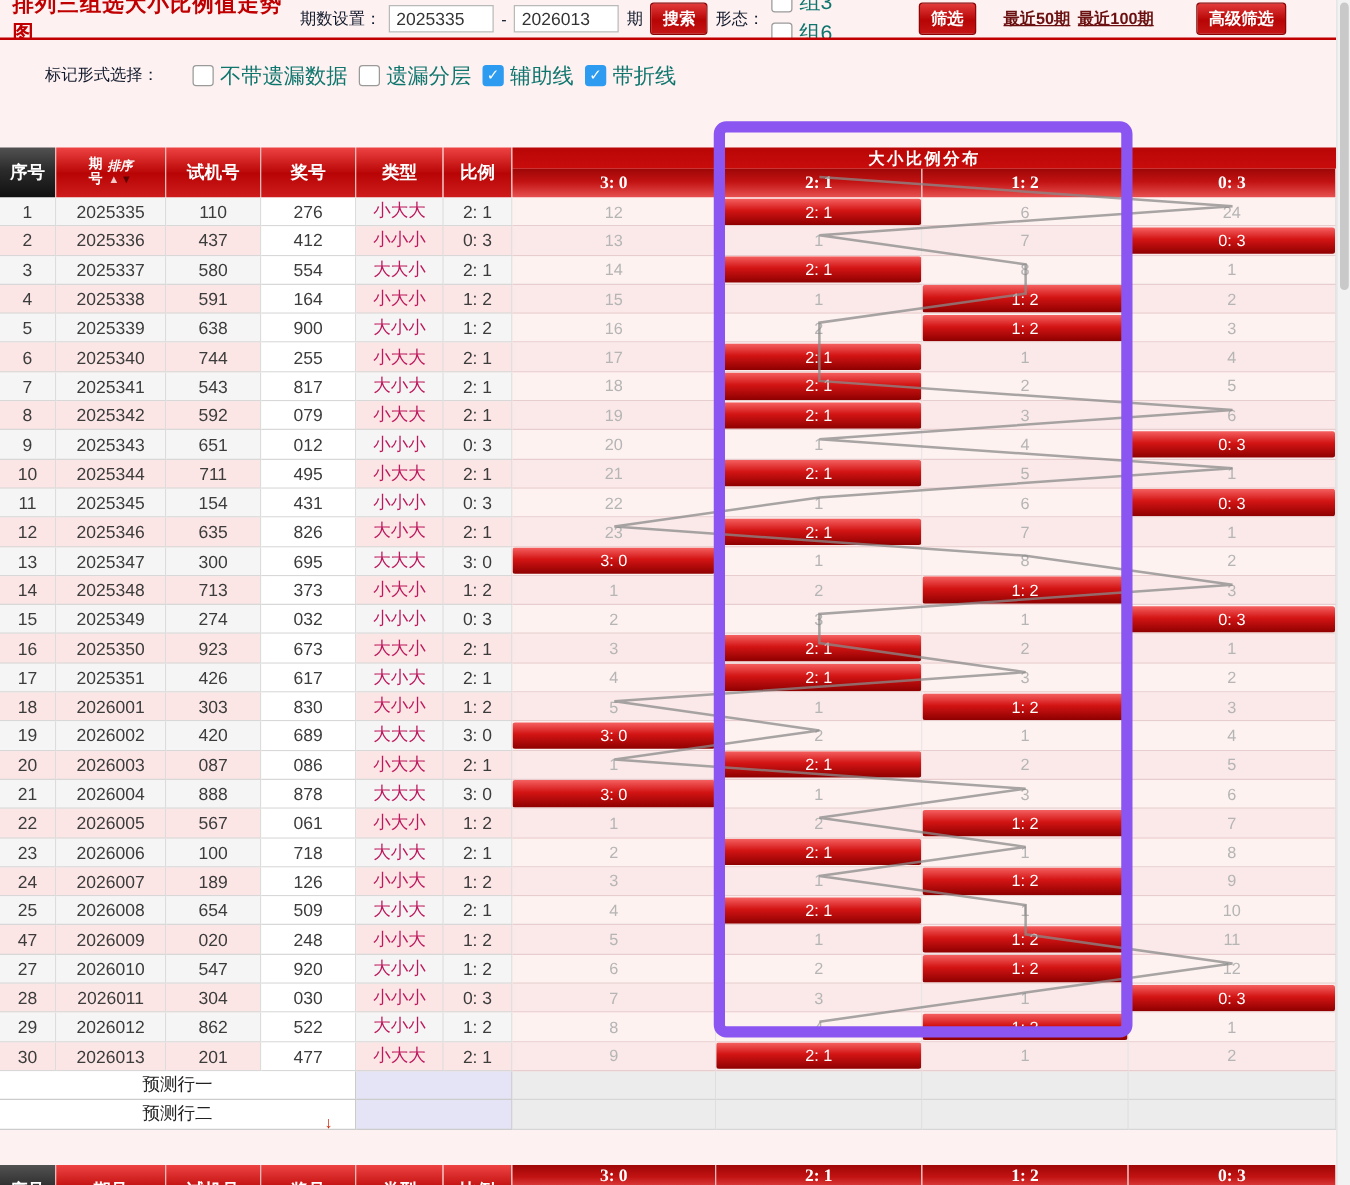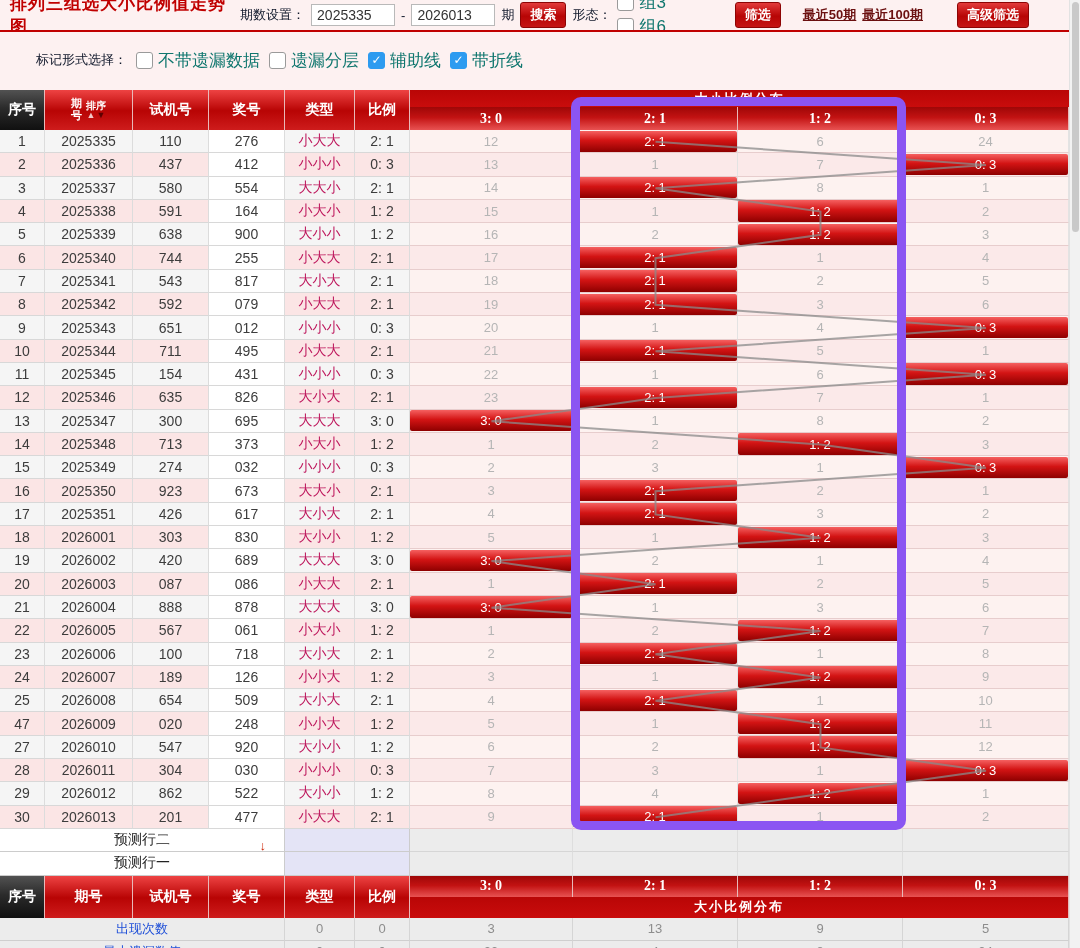--- a/index.html
+++ b/index.html
@@ -26,25 +26,25 @@
   
   .cb { display:inline-flex; align-items:center; gap:5px; cursor:pointer; }
   .cb .box { width:17px; height:17px; border-radius:3px; border:1px solid #9a9a9a;
     background:#fff; display:inline-flex; align-items:center; justify-content:center;
     font-size:12px; color:#fff; font-weight:bold; }
   .cb.checked .box { background:#2d9bf0; border-color:#2d9bf0; }
   .cb .cb-label { font-size:17px; color:#0f766e; }
 
   
   .markbar { position:absolute; top:32px; left:0; width:1069px; height:56px;
-    display:flex; align-items:center; gap:9px; padding-left:36px; background:#fdf1f1; }
+    display:flex; align-items:center; gap:27px; padding-left:36px; background:#fdf1f1; }
 
   
   .table-wrap { position:absolute; top:90px; left:0; width:1069px; }
-  .flexrow { display:flex; }
+  .flexrow { display:flex;margin-top:28px; }
   
   .c-seq{width:45px}.c-period{width:88px}.c-test{width:76px}.c-prize{width:76px}
   .c-type{width:70px}.c-ratio{width:55px}
   .c-r0{width:163px}.c-r1{width:165px}.c-r2{width:165px}.c-r3{width:166px}
   .c-chart{width:659px}
 
   .hd-dark { background:linear-gradient(180deg,#525252 0%,#2b2b2b 45%,#101010 100%); }
   .hd-red  { background:linear-gradient(180deg,#ee4343 0%,#b80404 52%,#ce1c1c 100%); }
   .hd-ratio{ background:linear-gradient(180deg,#9e0707 0%,#c21212 45%,#e85252 100%); }
   .hd-band { background:linear-gradient(180deg,#b90606,#c90c0c); }
@@ -53,21 +53,21 @@
     border-right:1px solid #e9b9b9; position:relative; }
   .thead { height:40px; }
   .thead .left-span { height:40px; }
   .right-stack { display:flex; flex-direction:column; }
   .band-row { height:17px; font-size:13px; letter-spacing:2px; border-right:none; }
   .ratio-row { display:flex; height:23px; }
 
   .sort-wrap { display:flex; align-items:center; gap:4px; }
   .pd-stack { display:flex; flex-direction:column; line-height:1.05; font-size:11px; }
   .sort-col { display:flex; flex-direction:column; align-items:center; line-height:1; }
-  .sort-col .sort-txt { font-size:10px; }
+  .sort-col .sort-txt { font-size:10px;font-style:italic; }
   .sort-arrows { display:flex; gap:1px; font-size:9px; }
   .arrow-up { color:#f3c9c9; cursor:pointer; }
   .arrow-down { color:#5e0000; cursor:pointer; }
 
   .trow { display:flex; height:23.3px; position:relative; }
   .td { display:flex; align-items:center; justify-content:center; font-size:14px;
     color:#3c3c3c; border-right:1px solid #dcdcdc; border-bottom:1px solid #d8d8d8;
     overflow:hidden; }
   .trow.odd  .td.left { background:#f5f5f5; }
   .trow.even .td.left { background:#fbe5e5; }
@@ -618,32 +618,32 @@
         <div class="td chart c-r0">9</div>
         <div class="td chart c-r1">
           <div class="hitbar">2: 1</div>
         </div>
         <div class="td chart c-r2">1</div>
         <div class="td chart c-r3">2</div>
       </div>
     </div>
 
   <div class="pred-row">
-    <div class="pred-label">
-      <span>预测行二</span>
-      <span class="pred-arrow">↓</span>
-    </div>
+    <div class="pred-label">预测行一</div>
     <div class="pred-input"></div>
     <div class="pred-chart c-r0"></div>
     <div class="pred-chart c-r1"></div>
     <div class="pred-chart c-r2"></div>
     <div class="pred-chart c-r3"></div>
   </div>
   <div class="pred-row">
-    <div class="pred-label">预测行一</div>
+    <div class="pred-label">
+      <span>预测行二</span>
+      <span class="pred-arrow">↓</span>
+    </div>
     <div class="pred-input"></div>
     <div class="pred-chart c-r0"></div>
     <div class="pred-chart c-r1"></div>
     <div class="pred-chart c-r2"></div>
     <div class="pred-chart c-r3"></div>
   </div>
 
   <div class="tfoot-head flexrow">
     <div class="hd-cell hd-dark c-seq left-span">序号</div>
     <div class="hd-cell hd-red c-period left-span">期号</div>

